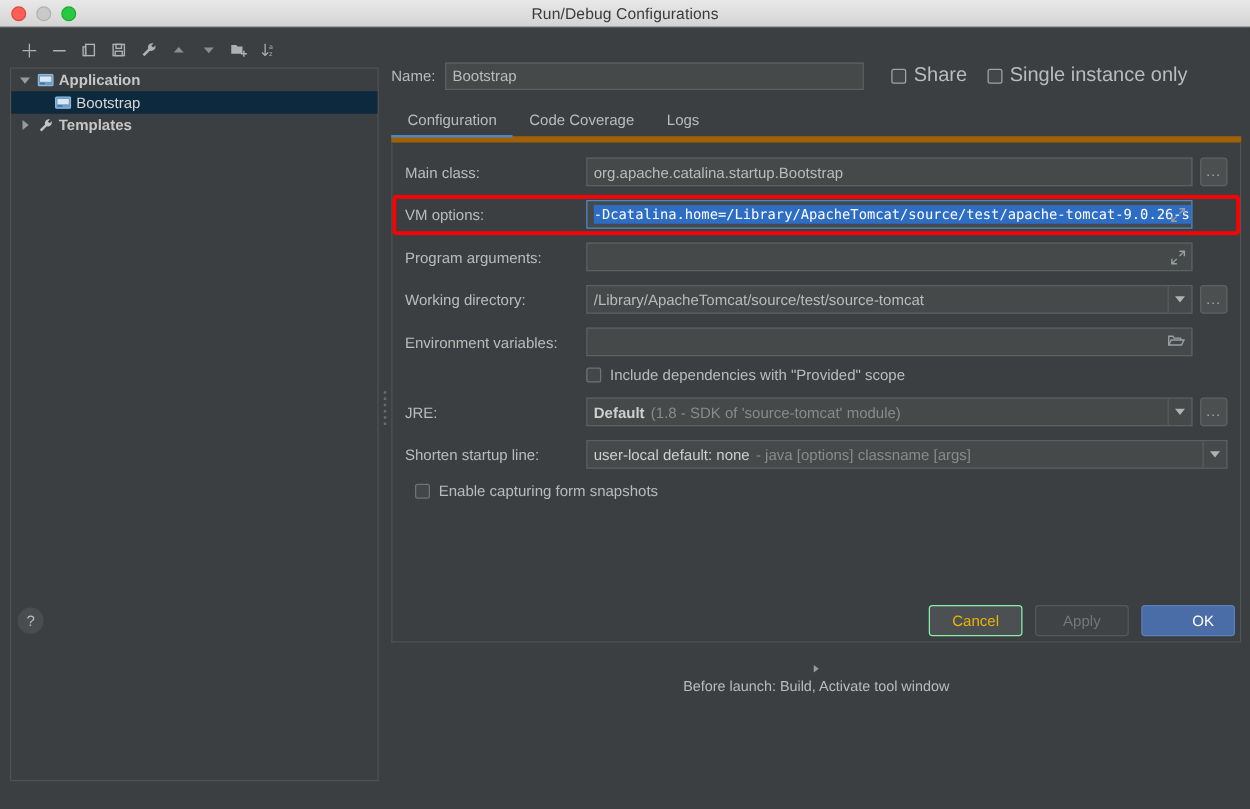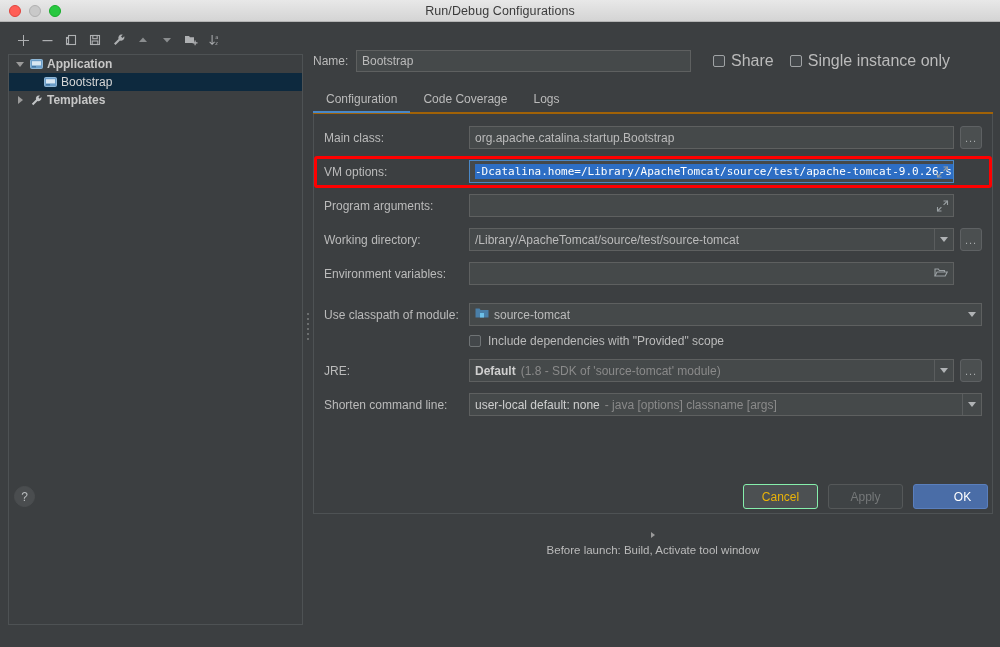--- a/index.html
+++ b/index.html
@@ -194,21 +194,21 @@
     flex: 0 0 12px;
   }
   .chk.dim { border-color: #6f7375; }
 
   
   .tabs {
     display: flex;
     align-items: flex-end;
     height: 28px;
     margin-top: 14px;
-    border-bottom: 2px solid #a16207;
+    border-bottom: 5px solid #a16207;
   }
   .tab {
     font-size: 12px;
     color: #bbbbbb;
     padding: 0 13px 6px 13px;
     position: relative;
   }
   .tab.active::after {
     content: "";
     position: absolute;
@@ -657,39 +657,20 @@
                 <svg width="14" height="12" viewBox="0 0 14 12" fill="none" stroke="currentColor" stroke-width="1.1">
                   <path d="M1 9.5V2.5h3.3L5.4 4h5.1v1.5"></path>
                     <path d="M1 9.5l2-4h10.2l-2 4z"></path>
                 </svg>
               </span>
             </div>
             <div class="btn-square" style="visibility:hidden"></div>
           </div>
         </div>
 
-        <div class="frow" style="margin-top:18px;">
-          <span class="flabel">Use classpath of module:</span>
-          <div class="fctl">
-            <div class="combo flat">
-              <span class="combo-text">
-                <span class="module-icon">
-                  <svg width="14" height="12" viewBox="0 0 14 12">
-                    <path d="M0.5 1.5h4l1.1 1.4h7.9v7.6H0.5z" fill="#4a7fa8"></path>
-                    <rect x="5" y="6" width="4" height="4.5" fill="#6cc0e8"></rect>
-                  </svg>
-                </span>
-                <span>source-tomcat</span>
-              </span>
-              <span class="arrow-box">
-                  <i class="arrow-dn"></i>
-                </span>
-            </div>
-          </div>
-        </div>
 
         <div class="sub-check">
           <span class="chk dim"></span>
           <span>Include dependencies with "Provided" scope</span>
         </div>
 
         <div class="frow">
           <span class="flabel">JRE:</span>
           <div class="fctl">
             <div class="combo">
@@ -701,34 +682,38 @@
                   <i class="arrow-dn"></i>
                 </span>
             </div>
             <div class="btn-square">
               <span>...</span>
             </div>
           </div>
         </div>
 
         <div class="frow">
-          <span class="flabel">Shorten command line:</span>
+          <span class="flabel">Shorten startup line:</span>
           <div class="fctl">
             <div class="combo">
               <span class="combo-text">
                 <span class="strong">user-local default: none</span>
                 <span class="dim">- java [options] classname [args]</span>
               </span>
               <span class="arrow-box">
                   <i class="arrow-dn"></i>
                 </span>
             </div>
           </div>
         </div>
 
+        <div class="inline-check">
+          <span class="chk dim"></span>
+          <span>Enable capturing form snapshots</span>
+        </div>
       </div>
 
       <div class="before-launch">
         <span class="tri tri-right" style="border-width:3.5px 0 3.5px 4.5px;"></span>
         <span>Before launch: Build, Activate tool window</span>
         <span class="bl-line"></span>
       </div>
     </div>
 
     <div class="help-btn">

